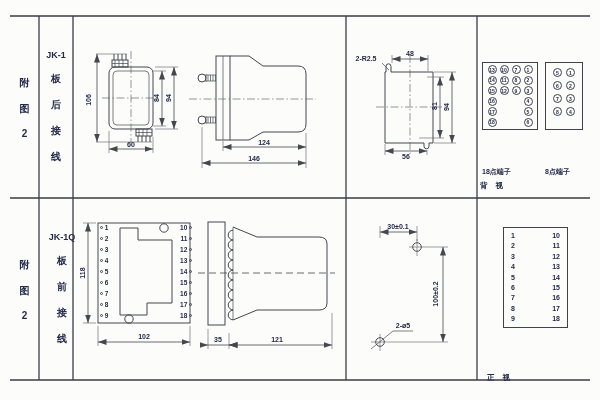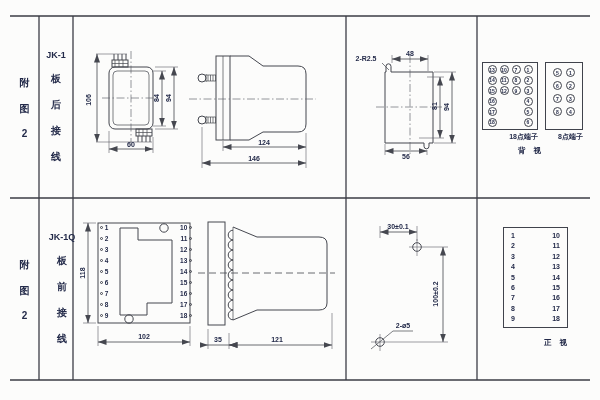--- a/index.html
+++ b/index.html
@@ -20,25 +20,25 @@
   .wchars { display:flex; flex-direction:column; align-items:center; gap:12px; font-weight:bold; font-size:10px; }
   .t18 { position:absolute; left:482px; top:62px; width:56px; height:68px; border:1.4px solid #40434c;
          box-sizing:border-box; display:grid; grid-template-columns:repeat(4,1fr); align-content:space-between;
          justify-items:center; padding:2px 3px; }
   .t8  { position:absolute; left:545px; top:62px; width:38px; height:68px; border:1.4px solid #40434c;
          box-sizing:border-box; display:grid; grid-template-columns:repeat(2,1fr); align-content:space-between;
          justify-items:center; padding:5px 5px 13px; }
   .tc { width:9px; height:9px; border:0.9px solid #40434c; border-radius:50%; box-sizing:border-box;
         display:flex; align-items:center; justify-content:center; font-weight:bold; font-size:5px; color:#232a49; }
   .tc:empty { border-color:transparent; }
-  .cap { position:absolute; font-weight:bold; font-size:7px; text-align:right; }
+  .cap { position:absolute; font-weight:bold; font-size:7px; text-align:left;margin-top:35px; }
   .cap18 { left:482px; width:56px; top:132px; }
   .cap8  { left:545px; width:38px; top:132px; }
   .capback  { left:480px; width:64px; top:146px; font-size:7.5px; letter-spacing:3px; }
-  .capfront { left:500px; width:70px; top:338px; font-size:7.5px; letter-spacing:3px; }
+  .capfront { left:487px; width:70px; top:338px; font-size:7.5px; letter-spacing:3px; }
   .pterm { position:absolute; top:224px; height:95px; display:flex; flex-direction:column; justify-content:space-between; }
   .pterm.left  { left:100px; width:16px; }
   .pterm.right { left:172px; width:20px; }
   .prow { display:flex; align-items:center; gap:1.5px; }
   .pterm.right .prow { justify-content:flex-end; }
   .pdot { width:3.2px; height:3.2px; border:0.7px solid #40434c; border-radius:50%; box-sizing:border-box; display:inline-block; }
   .pnum { font-weight:bold; font-size:6.5px; font-style:normal; }
   .fbox { position:absolute; left:503px; top:227px; width:65px; height:101px; border:1.6px solid #40434c;
           box-sizing:border-box; display:flex; justify-content:space-between; padding:4px 7px 5px; }
   .fcol { display:flex; flex-direction:column; justify-content:space-between; }

